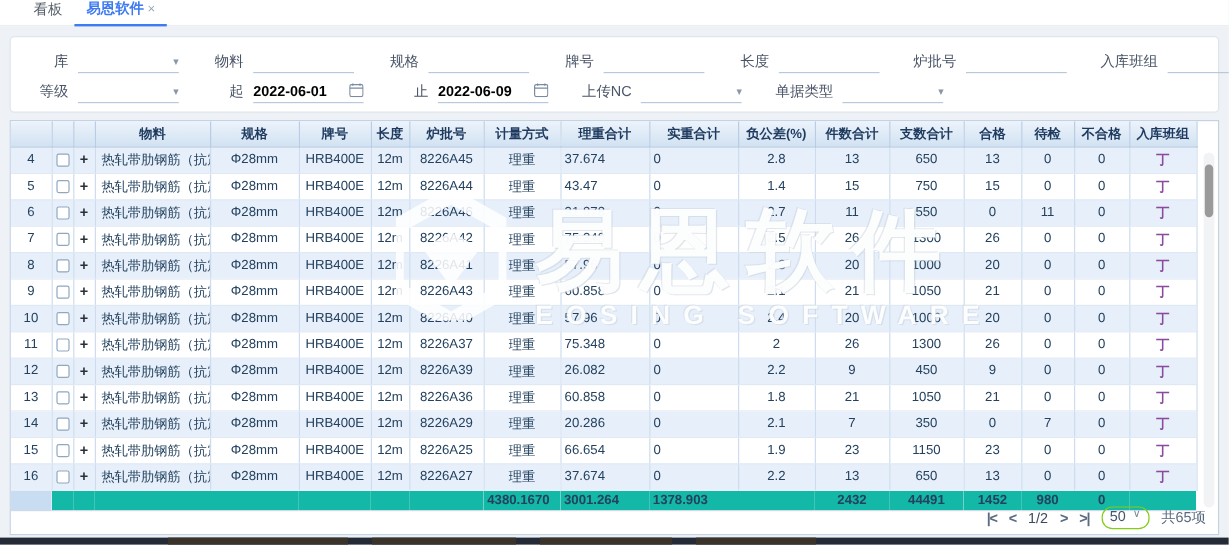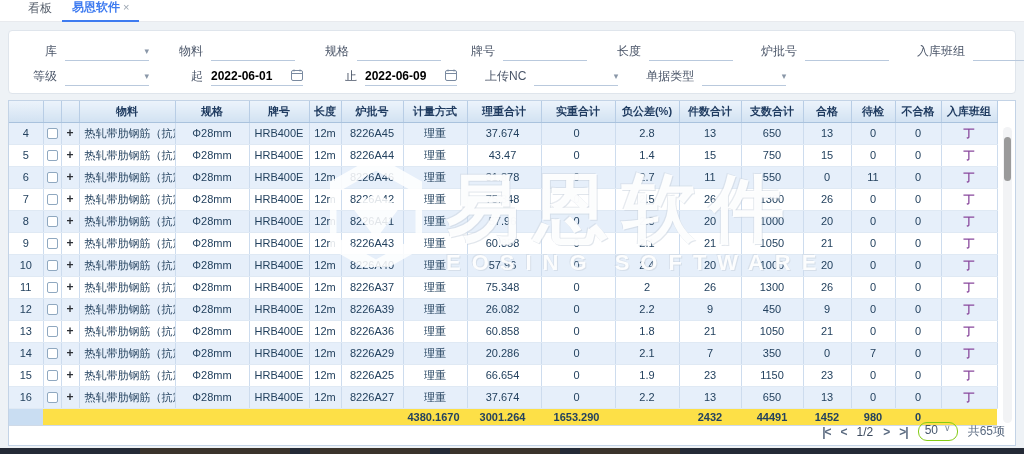--- a/index.html
+++ b/index.html
@@ -26,26 +26,26 @@
   .ctrl.date{width:92px; font-weight:bold; color:#000000;}
   .ctrl .caret{color:#8a97a8; font-size:9px; line-height:1;}
 
   
   .table-panel{position:absolute; left:8px; right:8px; top:100px; bottom:8px; background:#fff; border:1px solid #c3d3e6; overflow:hidden;}
   table{border-collapse:collapse; table-layout:fixed; width:988px; font-size:11px;}
   th{height:21px; background:linear-gradient(#ecf3fb,#d2e2f2); color:var(--header-text); font-weight:bold; border-right:1px solid #b8cde5; border-bottom:1px solid #a9c2dd; text-align:center; overflow:hidden; white-space:nowrap;}
   td{height:22px; color:var(--cell-text); border-right:1px solid var(--grid-border); border-bottom:1px solid var(--row-border); overflow:hidden; white-space:nowrap; padding:0 3px;}
   tr.stripe td{background:var(--stripe);}
   td.al{text-align:left; padding-left:5px;}
-  td.ar{text-align:center; padding-right:6px;}
+  td.ar{text-align:left; padding-right:6px;}
   td.ac{text-align:center;}
   td.team{color:var(--team); font-weight:bold;}
   .cb{display:inline-block; width:11px; height:11px; border:1px solid #8fa8c0; border-radius:2px; background:#fff; vertical-align:middle; cursor:pointer;}
   .expand{font-weight:bold; color:#2b2f36; font-size:12px; cursor:pointer;}
-  tr.totals td{border-right:none; border-bottom:1px solid #cfdae8; border-top:1px solid #aebfd4; font-weight:bold; height:17px; background:#fde047;}
+  tr.totals td{border-right:none; border-bottom:1px solid #cfdae8; border-top:1px solid #aebfd4; font-weight:bold; height:17px; background:#14b8a6;}
   tr.totals td.first{background:#c9ddf2;}
 
   
   .vscroll{position:absolute; right:3px; top:26px; width:9px; height:296px; background:#f2f3f5; border-radius:5px;}
   .vthumb{position:absolute; left:1px; right:1px; top:10px; height:44px; background:#9a9a9a; border-radius:4px; cursor:pointer;}
 
   
   .pager{position:absolute; right:10px; bottom:4px; display:flex; align-items:center; column-gap:10px; color:#52637a; font-size:12px;}
   .pg{cursor:pointer; letter-spacing:-1px; font-weight:bold; color:#5b6b80;}
   .pg-num{color:#3c4a5e; letter-spacing:0;}
@@ -476,21 +476,21 @@
           <td class="ac first"></td>
           <td class="ac"></td>
           <td class="ac"></td>
           <td class="al"></td>
           <td class="ac"></td>
           <td class="ac"></td>
           <td class="ac"></td>
           <td class="ac"></td>
           <td class="ar">4380.1670</td>
           <td class="ar">3001.264</td>
-          <td class="ar">1653.290</td>
+          <td class="ar">1378.903</td>
           <td class="ac"></td>
           <td class="ac">2432</td>
           <td class="ac">44491</td>
           <td class="ac">1452</td>
           <td class="ac">980</td>
           <td class="ac">0</td>
           <td class="ac"></td>
         </tr>
       </tbody>
   </table>

